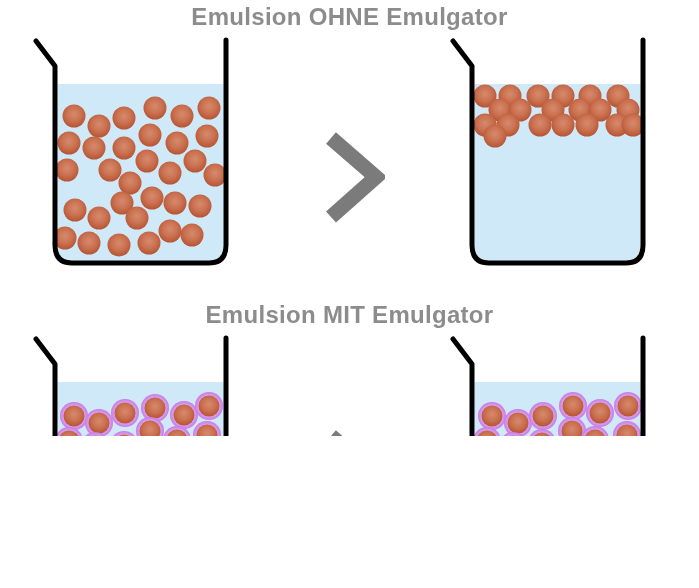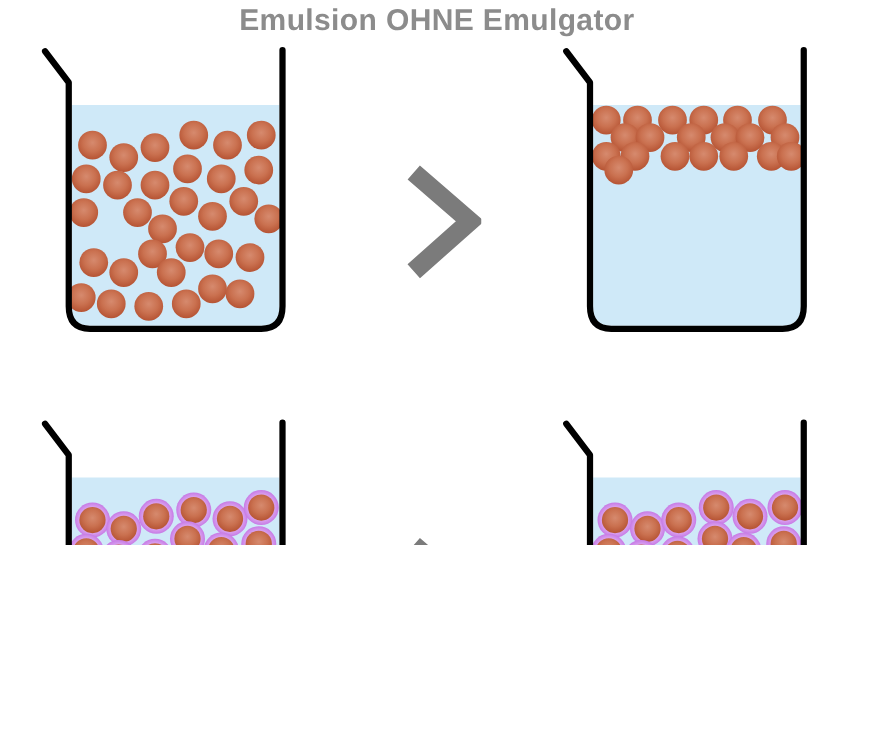--- a/index.html
+++ b/index.html
@@ -115,20 +115,21 @@
         <circle cx="90" cy="89" r="11.5" fill="url(#drop-ohne-after)"></circle>
         <circle cx="113" cy="89" r="11.5" fill="url(#drop-ohne-after)"></circle>
         <circle cx="137" cy="89" r="11.5" fill="url(#drop-ohne-after)"></circle>
         <circle cx="167" cy="89" r="11.5" fill="url(#drop-ohne-after)"></circle>
         <circle cx="183" cy="89" r="11.5" fill="url(#drop-ohne-after)"></circle>
         <circle cx="45" cy="100" r="11.5" fill="url(#drop-ohne-after)"></circle>
         <path d="M 3 5 L 22 30 L 22 209 Q 22 227 39 227 L 176 227 Q 193 227 193 209 L 193 4" fill="none" stroke="#000000" stroke-width="5" stroke-linecap="round" stroke-linejoin="round"></path>
       </svg>
   </div>
 
+  <div class="title title-bottom" style="color: rgb(140, 140, 140);">Emulsion MIT Emulgator</div>
 
   <div class="beaker pos-c">
     <svg viewBox="0 0 200 236" width="200" height="236">
         <defs>
     <radialGradient id="drop-mit-before" cx="50%" cy="42%" r="58%">
       <stop offset="0%" stop-color="#d68a6e"></stop>
       <stop offset="55%" stop-color="#ca7150"></stop>
       <stop offset="100%" stop-color="#b65434"></stop>
     </radialGradient>
     <radialGradient id="ring-mit-before" cx="50%" cy="50%" r="50%">

